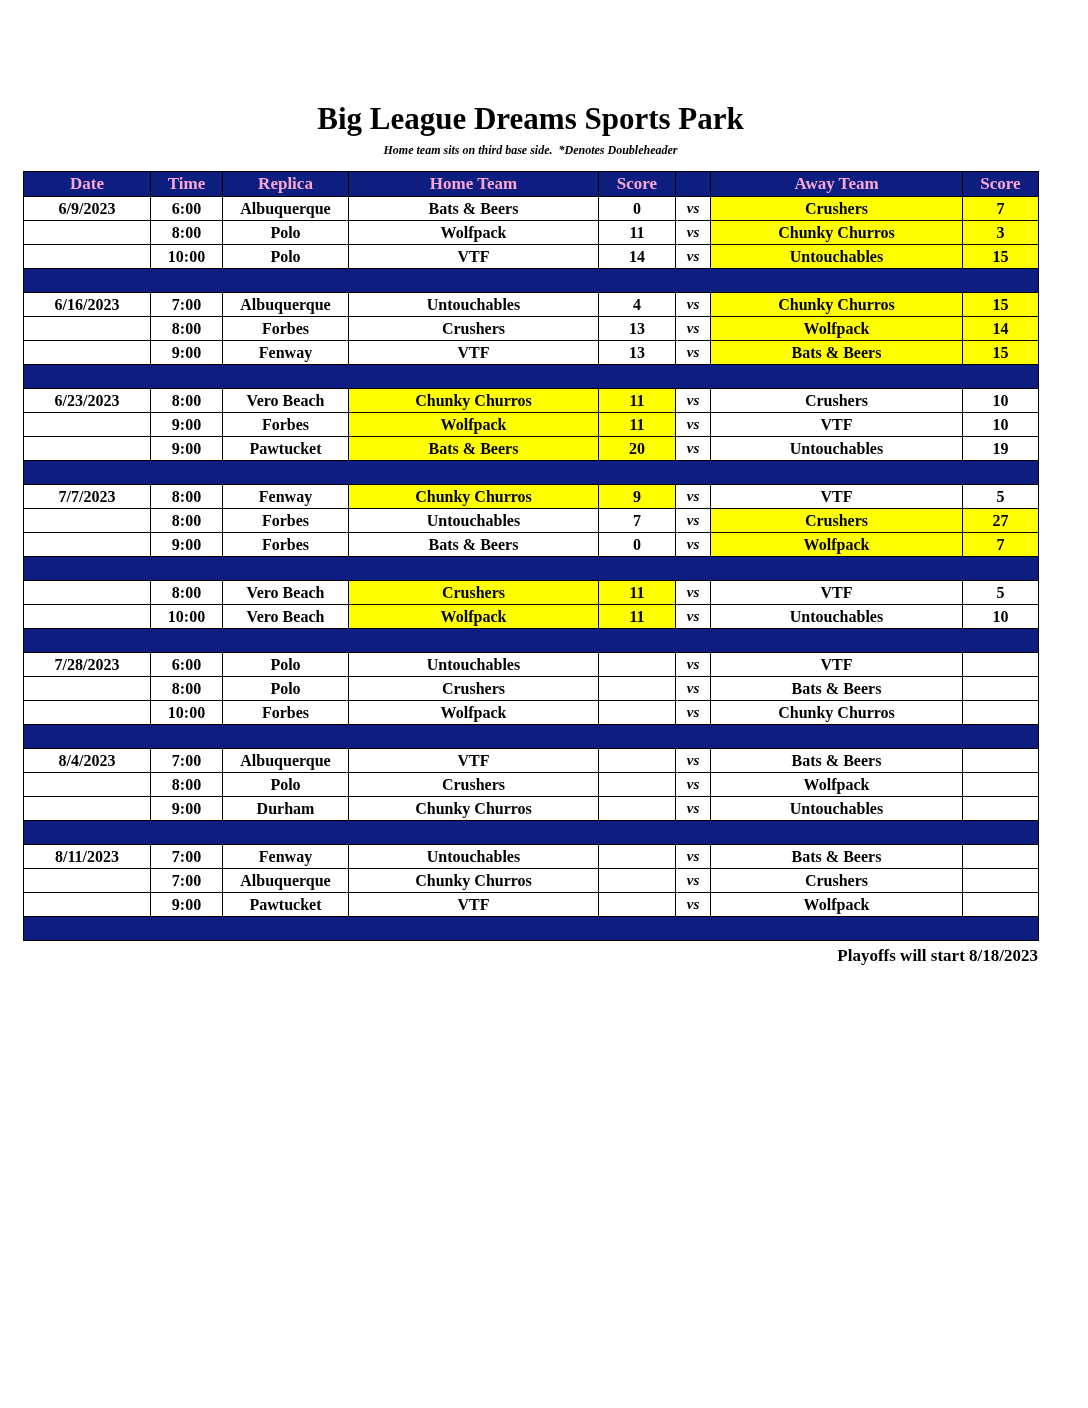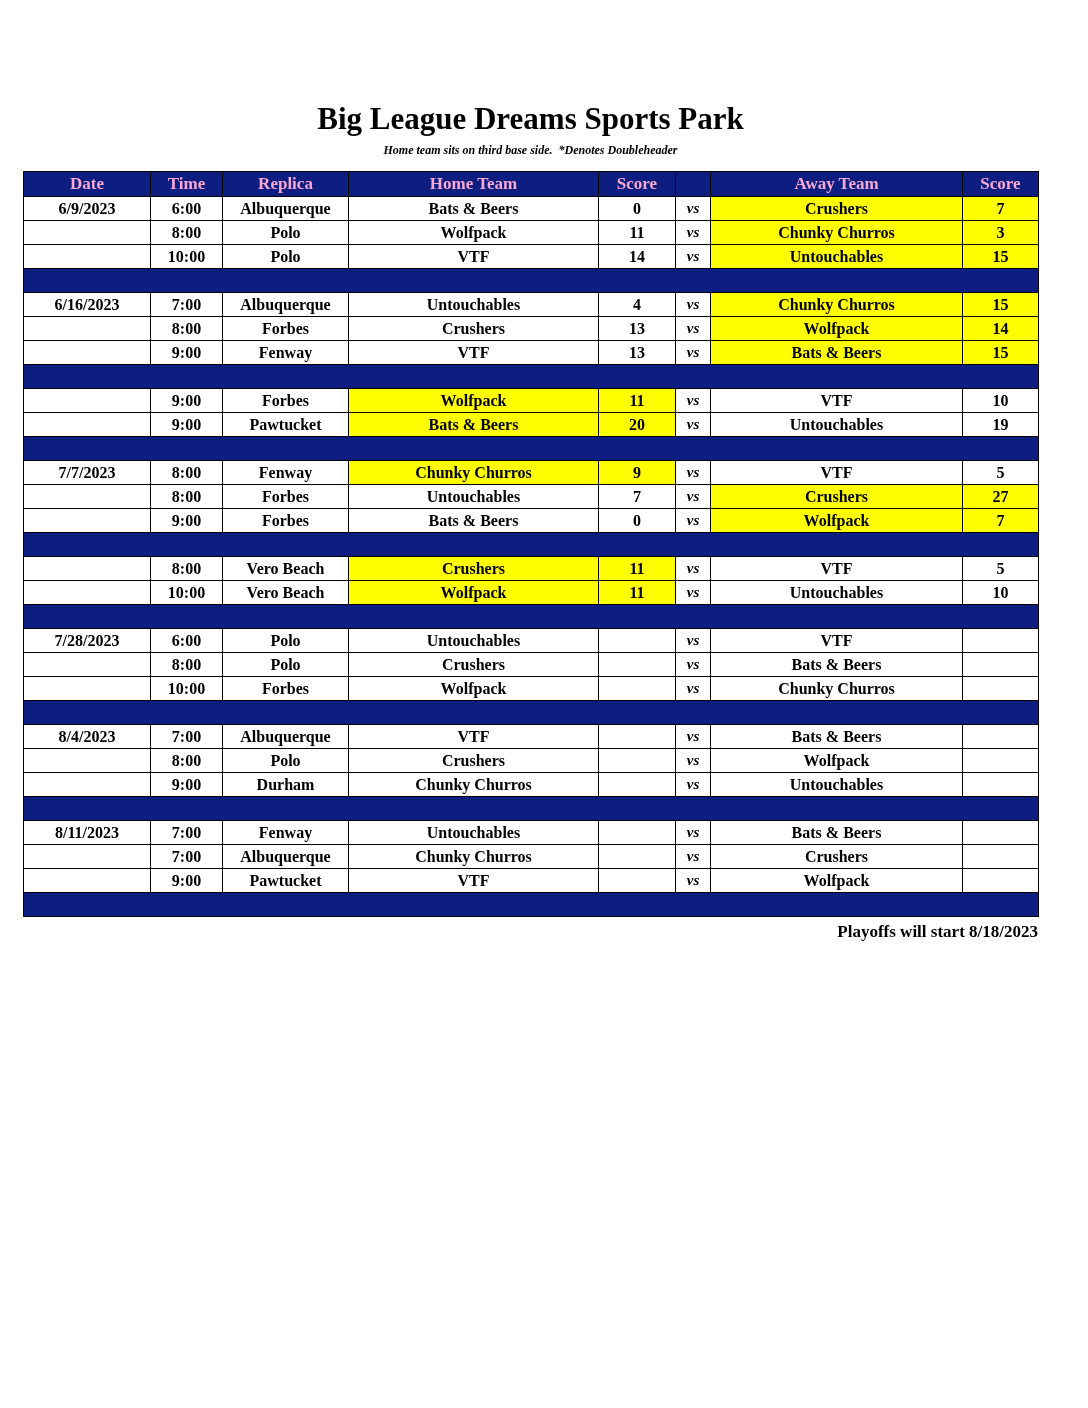--- a/index.html
+++ b/index.html
@@ -185,20 +185,30 @@
             <td>VTF</td>
             <td>13</td>
             <td class="vs">vs</td>
             <td class="win">Bats &amp; Beers</td>
             <td class="win">15</td>
           </tr>
           <tr class="spacer">
             <td colspan="8"></td>
           </tr>
           <tr>
+            <td>6/23/2023</td>
+            <td>8:00</td>
+            <td>Vero Beach</td>
+            <td class="win">Chunky Churros</td>
+            <td class="win">11</td>
+            <td class="vs">vs</td>
+            <td>Crushers</td>
+            <td>10</td>
+          </tr>
+          <tr>
             <td></td>
             <td>9:00</td>
             <td>Forbes</td>
             <td class="win">Wolfpack</td>
             <td class="win">11</td>
             <td class="vs">vs</td>
             <td>VTF</td>
             <td>10</td>
           </tr>
           <tr>

